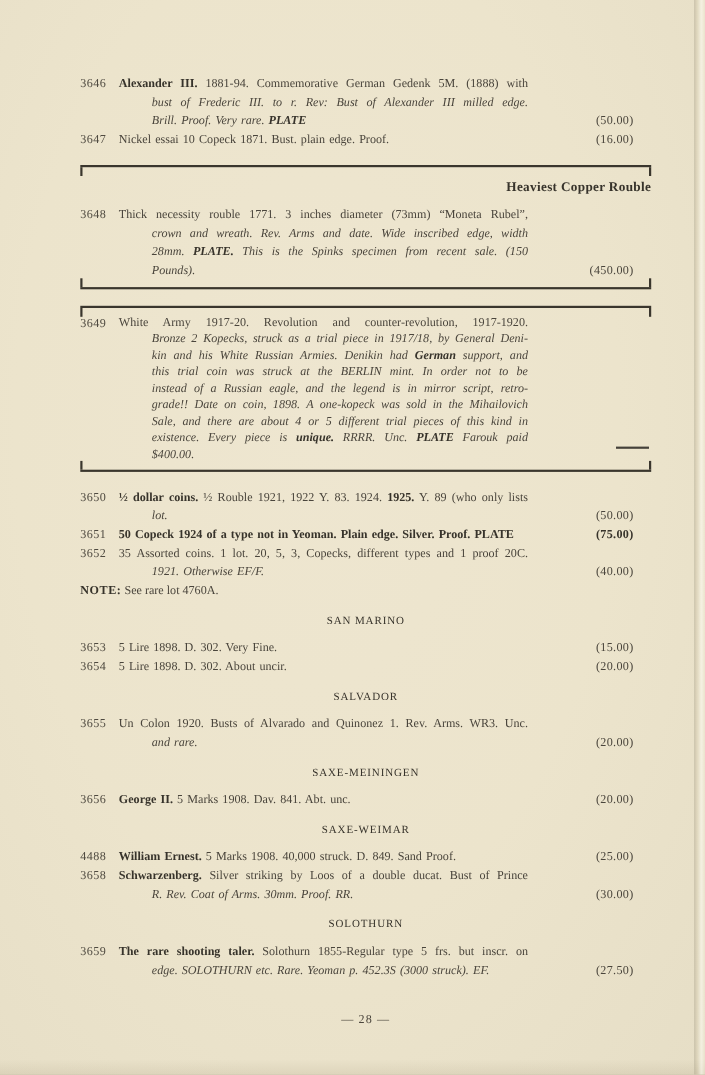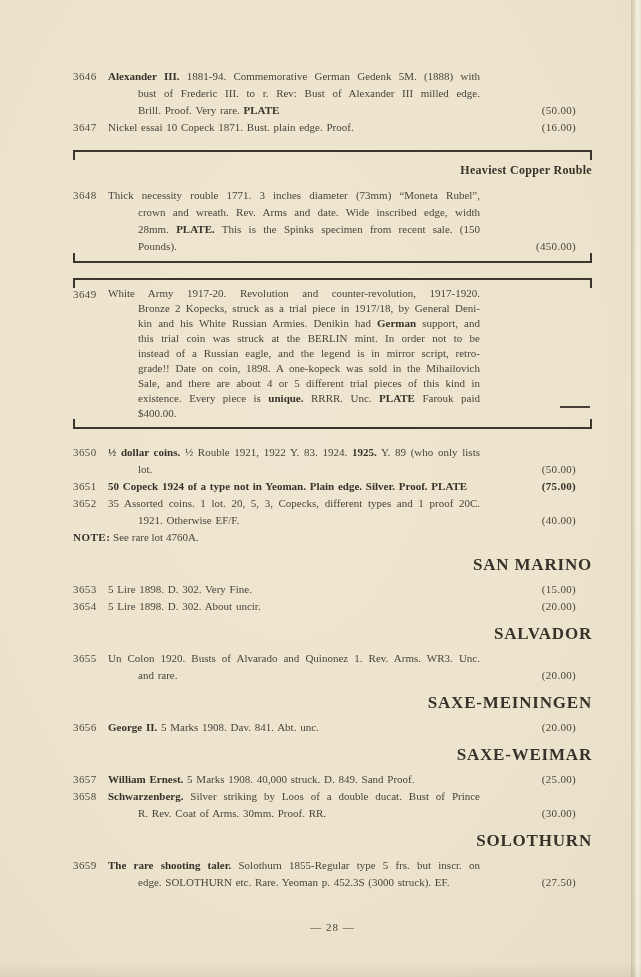--- a/index.html
+++ b/index.html
@@ -30,21 +30,21 @@
     line-height:17px; letter-spacing:0.4px; color:#4f4a40;
   }
   .lot-body { margin-left:35px; margin-right:112px; }
   .tl {
     line-height:17px;
     white-space:nowrap;
     word-spacing:1px;
     text-align:justify;
     text-align-last:justify;
   }
-  .tl.cont { padding-left:30px; }
+  .tl.cont { padding-left:30px;font-style:italic; }
   .tl.lastl { text-align:left; text-align-last:left; }
   .tight .tl { line-height:15px; }
   .b { font-weight:bold; color:#37332b; }
 
   .price {
     position:absolute; right:16px; bottom:0;
     line-height:17px; letter-spacing:0.3px;
   }
   .price-dash {
     width:30px; height:2px; background:#45413a;
@@ -67,22 +67,22 @@
     text-align:right; font-weight:bold; color:#37332b;
     font-size:12px; line-height:17px; margin-bottom:8px; letter-spacing:0.3px;
   }
 
   .after-box { margin-top:15px; }
 
   .note-row { line-height:17px; }
   .note-row .note-label { font-weight:bold; color:#37332b; letter-spacing:0.5px; }
 
   .section-heading {
-    text-align:right; font-weight:bold; color:#37332b;
-    font-size:17px; line-height:17px;
+    text-align:center; font-weight:normal; color:#37332b;
+    font-size:10px; line-height:17px;
     margin-top:10px; margin-bottom:8px; letter-spacing:0.8px;
   }
 
   .footer {
     position:absolute; left:73px; top:921px; width:519px;
     text-align:center; letter-spacing:1px; color:#4a453c;
   }
 </style>
 </head>
 <body>
@@ -194,21 +194,21 @@
       <div class="section-heading">SAXE-MEININGEN</div>
       <div class="lot-row">
         <span class="lot-no">3656</span>
         <div class="lot-body">
           <div class="tl lastl"><span class="b">George II.</span><span> 5 Marks 1908. Dav. 841. Abt. unc.</span></div>
         </div>
         <span class="price">(20.00)</span>
       </div>
       <div class="section-heading">SAXE-WEIMAR</div>
       <div class="lot-row">
-        <span class="lot-no">3657</span>
+        <span class="lot-no">4488</span>
         <div class="lot-body">
           <div class="tl lastl"><span class="b">William Ernest.</span><span> 5 Marks 1908. 40,000 struck. D. 849. Sand Proof.</span></div>
         </div>
         <span class="price">(25.00)</span>
       </div>
       <div class="lot-row">
         <span class="lot-no">3658</span>
         <div class="lot-body">
           <div class="tl"><span class="b">Schwarzenberg.</span><span> Silver striking by Loos of a double ducat. Bust of Prince</span></div>
           <div class="tl cont lastl"><span>R. Rev. Coat of Arms. 30mm. Proof. RR.</span></div>

